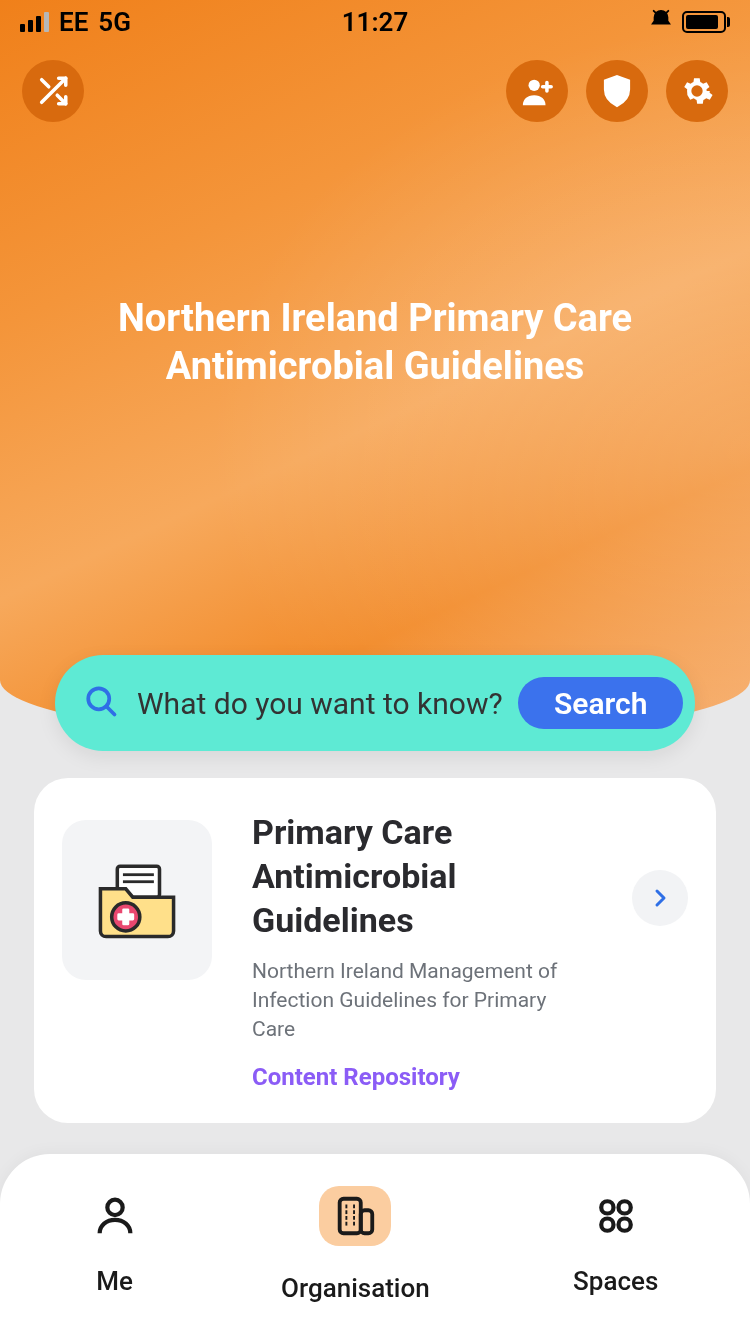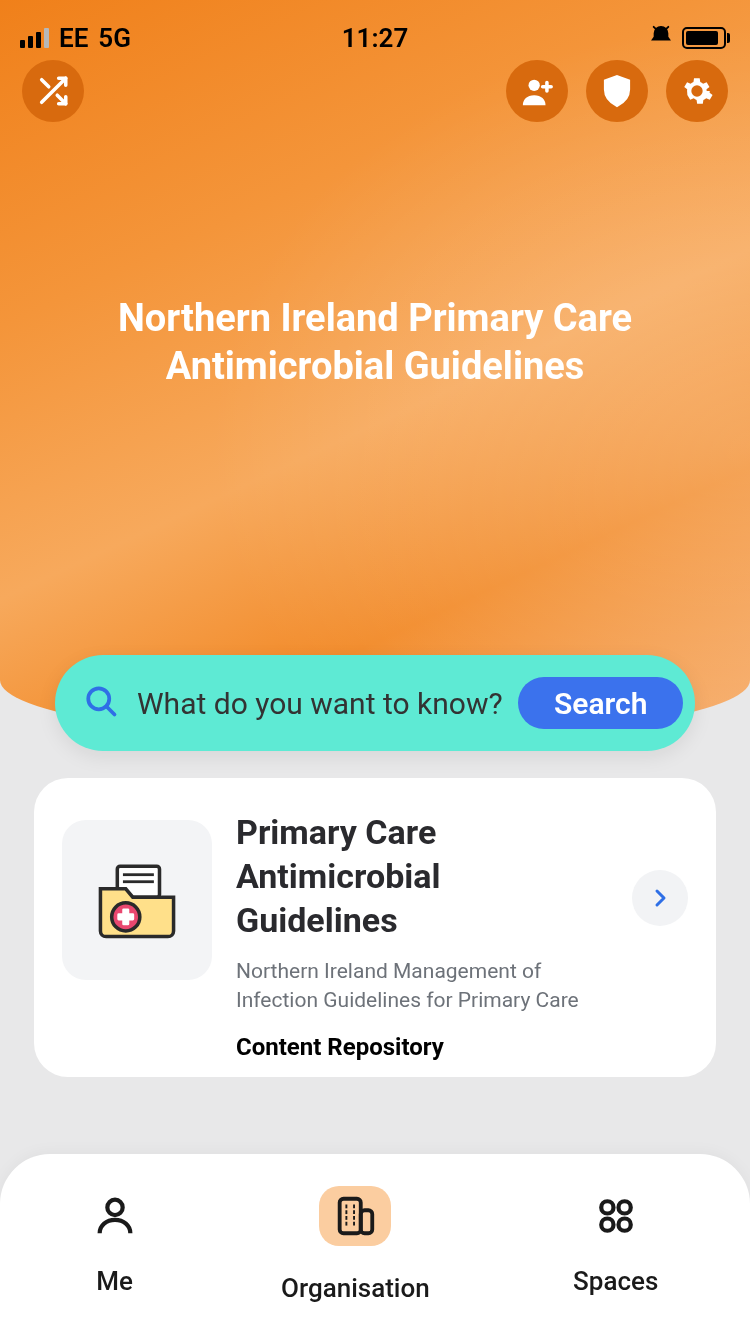--- a/index.html
+++ b/index.html
@@ -1,19 +1,19 @@
 <!DOCTYPE html>
 <html><head>
 <meta charset="utf-8">
 <style>
 *{box-sizing:border-box;margin:0;padding:0;font-family:-apple-system,BlinkMacSystemFont,"Segoe UI",Roboto,sans-serif;-webkit-font-smoothing:antialiased}
 html,body{width:750px;height:1334px;overflow:hidden;background:#e8e8e9;position:relative}
 
 
-.status-bar{position:absolute;top:16px;left:0;right:0;height:44px;display:flex;align-items:center;justify-content:space-between;padding:0 20px;font-size:26px;font-weight:600;color:#000;z-index:10}
+.status-bar{position:absolute;top:0;left:0;right:0;height:44px;display:flex;align-items:center;justify-content:space-between;padding:0 20px;font-size:26px;font-weight:600;color:#000;z-index:10}
 .status-left{display:flex;align-items:center;gap:10px}
 .status-center{position:absolute;left:50%;transform:translateX(-50%)}
 .status-right{display:flex;align-items:center;gap:10px}
 .sig-bars{display:inline-flex;align-items:flex-end;gap:3px;height:20px}
 .sig-bars span{display:inline-block;width:5px;background:#000;border-radius:1px}
 .sig-bars span:nth-child(1){height:8px}
 .sig-bars span:nth-child(2){height:12px}
 .sig-bars span:nth-child(3){height:16px}
 .sig-bars span:nth-child(4){height:20px;background:#b7b7b7}
 .battery{display:inline-flex;align-items:center}
@@ -33,26 +33,26 @@
 .hero-title{position:absolute;top:295px;left:0;right:0;text-align:center;padding:0 22px;color:#fff;font-size:38px;font-weight:700;line-height:1.25;z-index:5}
 
 
 .search-pill{position:absolute;top:655px;left:55px;right:55px;height:96px;background:#5eead4;border-radius:48px;display:flex;align-items:center;padding:0 12px 0 28px;z-index:6;box-shadow:0 6px 20px rgba(0,0,0,.08)}
 .search-icon{color:#2f6fe6;margin-right:18px;flex:none}
 .search-input{flex:1;border:none;outline:none;font-size:30px;color:#333;background:transparent}
 .search-input::placeholder{color:#333}
 .search-btn{background:#3b72ed;color:#fff;border:none;border-radius:38px;height:52px;padding:0 36px;font-size:30px;font-weight:600;flex:none}
 
 
-.card{position:absolute;top:778px;left:34px;right:34px;background:#fff;border-radius:34px;padding:32px 28px 16px 28px;display:flex;align-items:flex-start;gap:24px;z-index:3}
+.card{position:absolute;top:778px;left:34px;right:34px;background:#fff;border-radius:34px;padding:32px 28px 32px 28px;display:flex;align-items:flex-start;gap:40px;z-index:3}
 .card-thumb{width:150px;height:160px;background:#f3f4f6;border-radius:24px;display:flex;align-items:center;justify-content:center;flex:none;margin-top:10px}
 .card-body{flex:1;min-width:0}
 .card-title{font-size:34px;font-weight:700;color:#2a2a2e;line-height:1.3;margin-bottom:14px}
 .card-sub{font-size:21px;color:#6d7279;line-height:1.4;margin-bottom:18px}
-.card-footer{font-size:24px;font-weight:700;color:#000000}
+.card-footer{font-size:24px;font-weight:700;color:#8b5cf6}
 .card-arrow{width:56px;height:56px;border-radius:50%;background:#f2f3f5;display:flex;align-items:center;justify-content:center;flex:none;margin-top:60px;color:#2f6fe6}
 
 
 .bottom-nav{position:absolute;bottom:0;left:0;right:0;height:180px;background:#fff;border-top-left-radius:50px;border-top-right-radius:50px;display:flex;align-items:center;justify-content:space-around;padding:0 20px 0 20px;box-shadow:0 -2px 16px rgba(0,0,0,.04);z-index:8}
 .nav-item{display:flex;flex-direction:column;align-items:center;gap:27px;color:#1a1a1a}
 .nav-item svg{width:46px;height:46px}
 .nav-label{font-size:26px;font-weight:500}
 .nav-active .icon-wrap{width:72px;height:60px;background:#fbcda0;border-radius:20px;display:flex;align-items:center;justify-content:center}
 </style>
 </head>

